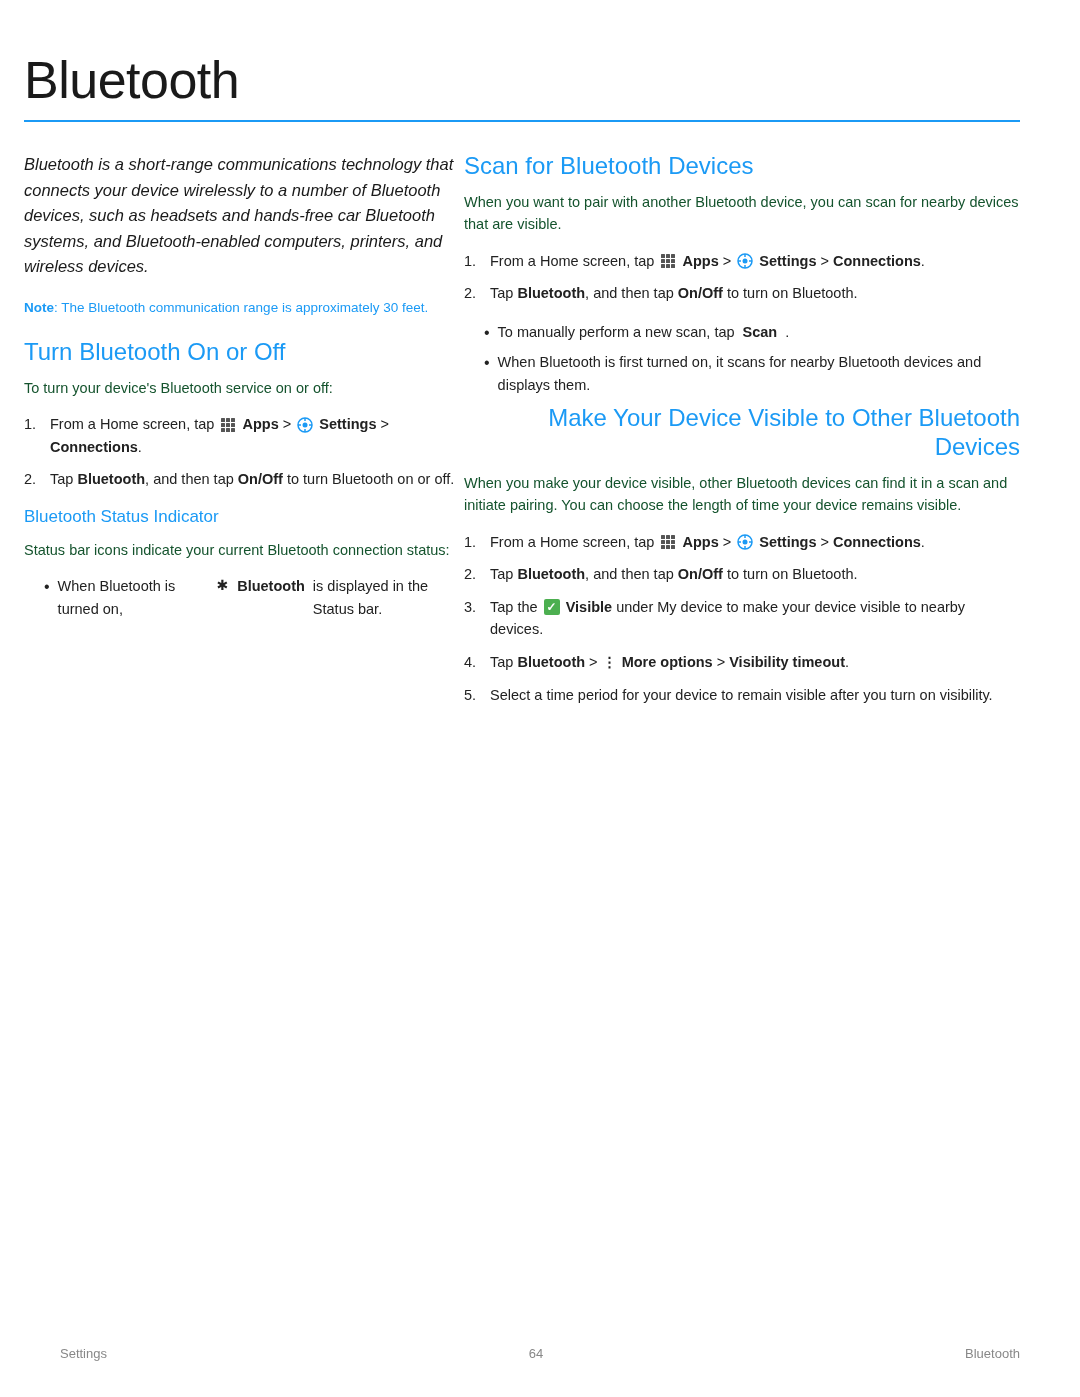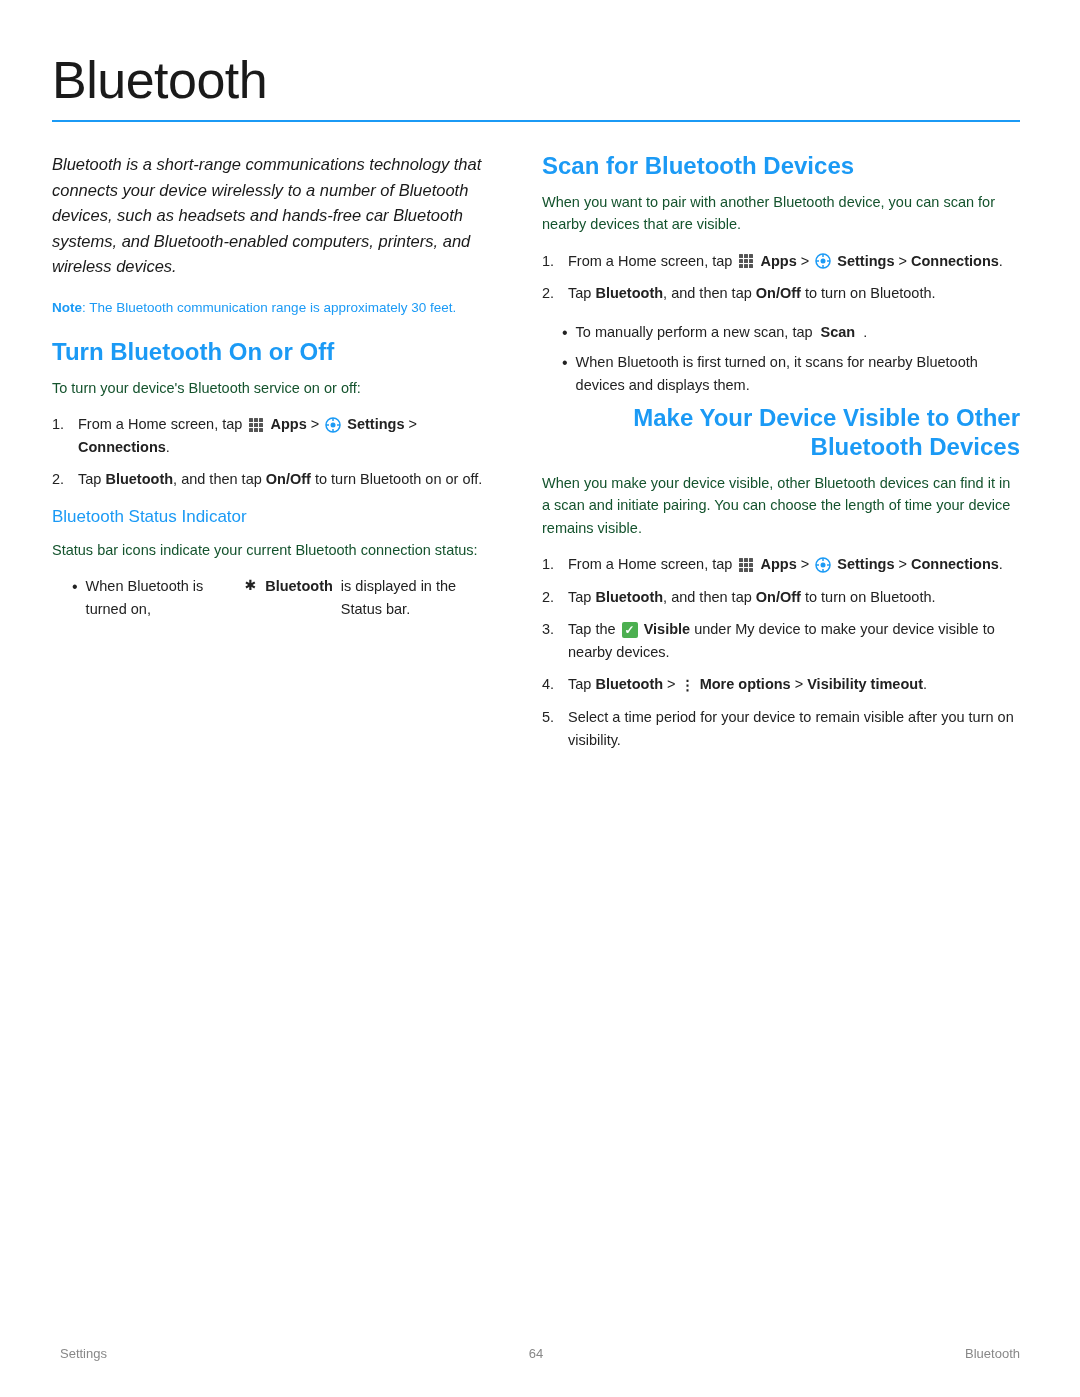--- a/index.html
+++ b/index.html
@@ -10,21 +10,21 @@
       font-size: 15px;
       color: #222;
       width: 1080px;
       min-height: 1397px;
       position: relative;
     }
 
     .page {
       width: 1080px;
       min-height: 1397px;
-      padding: 50px 60px 80px 52px;
+      padding: 50px 60px 80px 24px;
       position: relative;
     }
 
     
     .page-title {
       font-size: 52px;
       font-weight: 300;
       color: #1a1a1a;
       margin-bottom: 10px;
       letter-spacing: -0.5px;
@@ -32,21 +32,20 @@
 
     .title-rule {
       border: none;
       border-top: 2px solid #1b9af5;
       margin-bottom: 30px;
     }
 
     
     .columns {
       display: flex;
-      gap: 50px;
     }
 
     .col-left {
       flex: 0 0 440px;
     }
 
     .col-right {
       flex: 1;
     }
 
@@ -67,21 +66,21 @@
     }
 
     .note-text strong {
       color: #1b9af5;
     }
 
     
     .section-heading {
       color: #1b9af5;
       font-size: 24px;
-      font-weight: 700;
+      font-weight: 400;
       margin-bottom: 10px;
       line-height: 1.2;
     }
 
     .sub-heading {
       color: #1b9af5;
       font-size: 17px;
       font-weight: 400;
       margin-bottom: 12px;
       margin-top: 4px;

